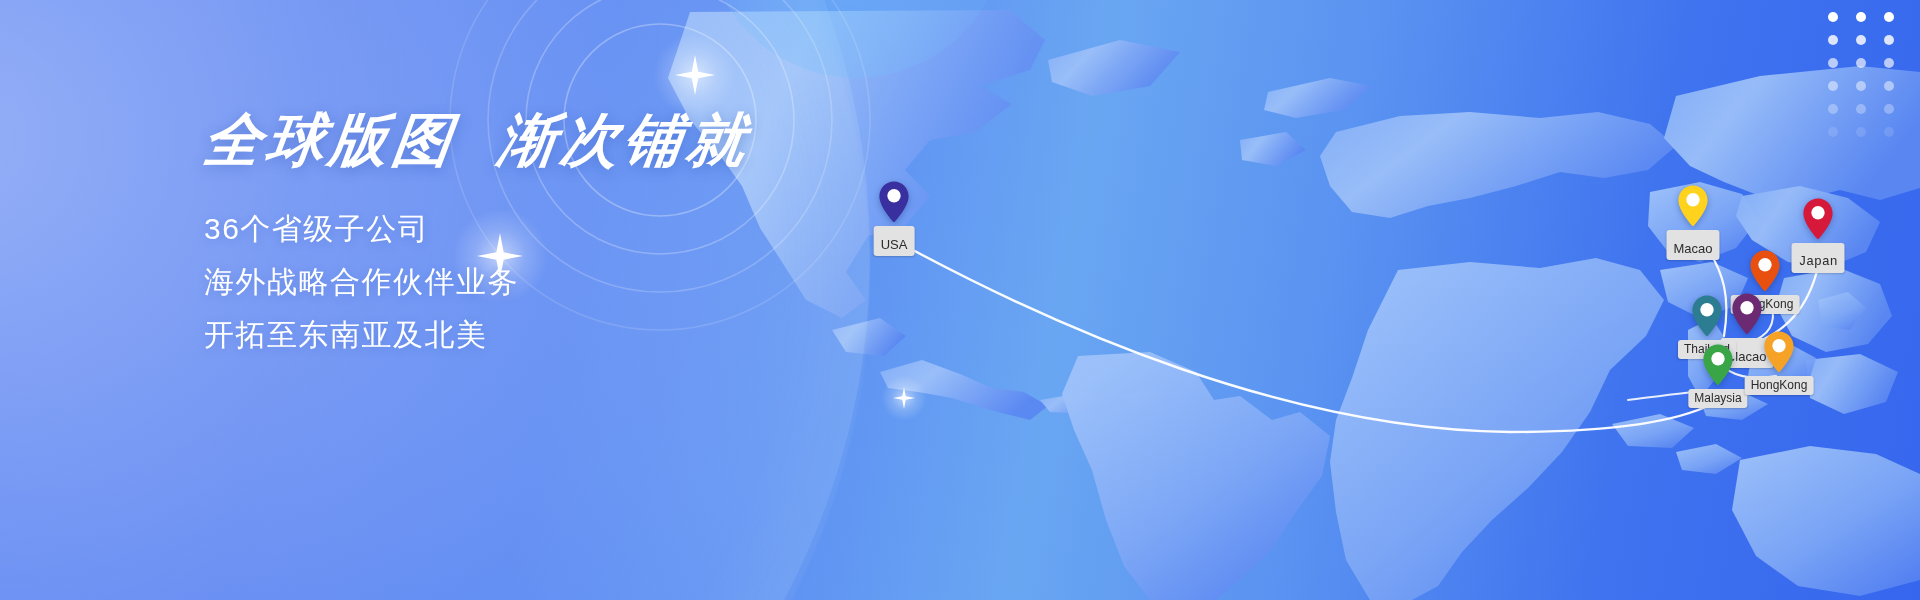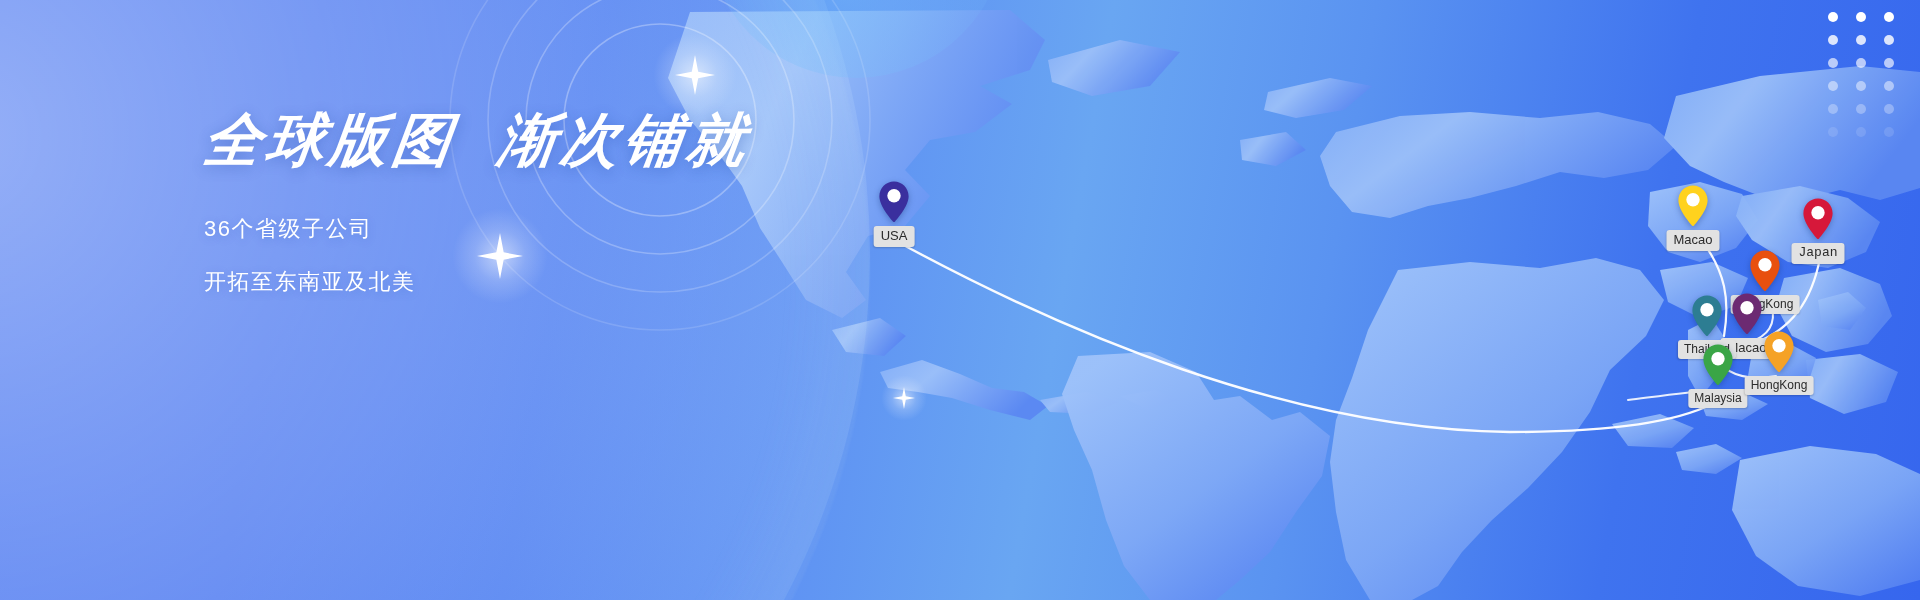--- a/index.html
+++ b/index.html
@@ -79,41 +79,41 @@
   .copy{ position:absolute; left:204px; top:108px; width:760px; }
   .headline{
     font-size:58px; font-weight:bold; font-style:italic;
     letter-spacing:5px; color:#ffffff; line-height:1.1;
     white-space:pre; text-shadow:0 3px 14px rgba(20,60,160,.30);
     transform:skewX(-7deg);
     transform-origin:left center;
   }
   .sub{ margin-top:30px; }
   .sub-line{
-    font-size:22px; color:#ffffff; line-height:53px;
+    font-size:30px; color:#ffffff; line-height:53px;
     letter-spacing:1.5px; white-space:pre;
     text-shadow:0 2px 10px rgba(25,70,170,.22);
   }
 
   
   .dotgrid{ position:absolute; right:26px; top:12px; display:grid;
             grid-template-columns:repeat(3,10px); gap:13px 18px; }
   .dotgrid span{ width:10px; height:10px; border-radius:50%; background:#fff; display:block; }
 
   
   .routes{ position:absolute; inset:0; pointer-events:none; }
 
   
   .marker{ position:absolute; width:34px; height:46px; transform:translate(-50%,-100%); }
   .pin{ position:relative; width:34px; height:44px; filter:drop-shadow(0 2px 3px rgba(10,40,110,.35)); }
   .pin svg{ display:block; }
   .mlabel{
     position:absolute; left:50%; top:46px; transform:translateX(-50%);
     background:#e2e2e2; color:#2b2b2b;
-    font-size:13px; line-height:1; padding:3px 7px 5px;
+    font-size:13px; line-height:1; padding:12px 7px 5px;
     border-radius:3px; white-space:nowrap;
     box-shadow:0 1px 2px rgba(0,0,0,.18);
   }
   .mlabel.sm{ font-size:12px; padding:3px 6px 4px; }
 </style>
 </head>
 <body>
 
 <div id="banner">
 
@@ -239,20 +239,21 @@
     </div>
   <div class="star" id="star-small" style="left:893px; top:387px; width:22px; height:22px;">
       <b></b>
       <i></i>
     </div>
 
   <div class="copy">
     <div class="headline">全球版图  渐次铺就</div>
     <div class="sub">
       <div class="sub-line">36个省级子公司</div>
+      <div class="sub-line">海外战略合作伙伴业务</div>
       <div class="sub-line">开拓至东南亚及北美</div>
     </div>
   </div>
 
   <div class="dotgrid">
       <span style="opacity: 1;"></span>
       <span style="opacity: 1;"></span>
       <span style="opacity: 1;"></span>
       <span style="opacity: 0.825;"></span>
       <span style="opacity: 0.825;"></span>

